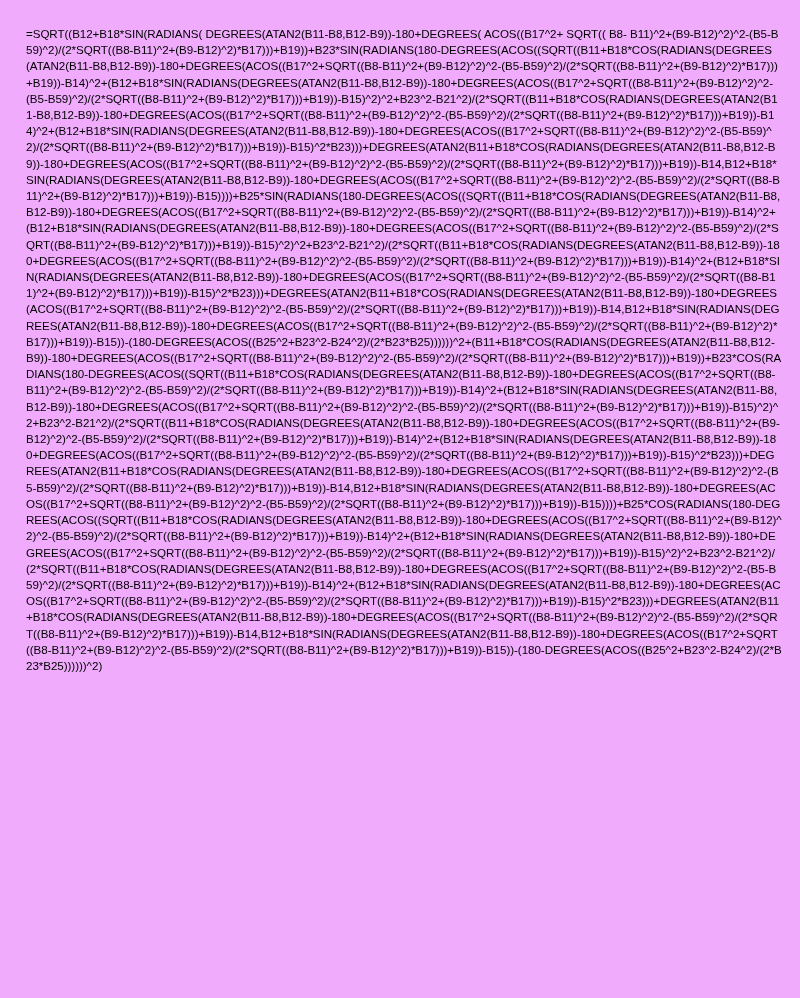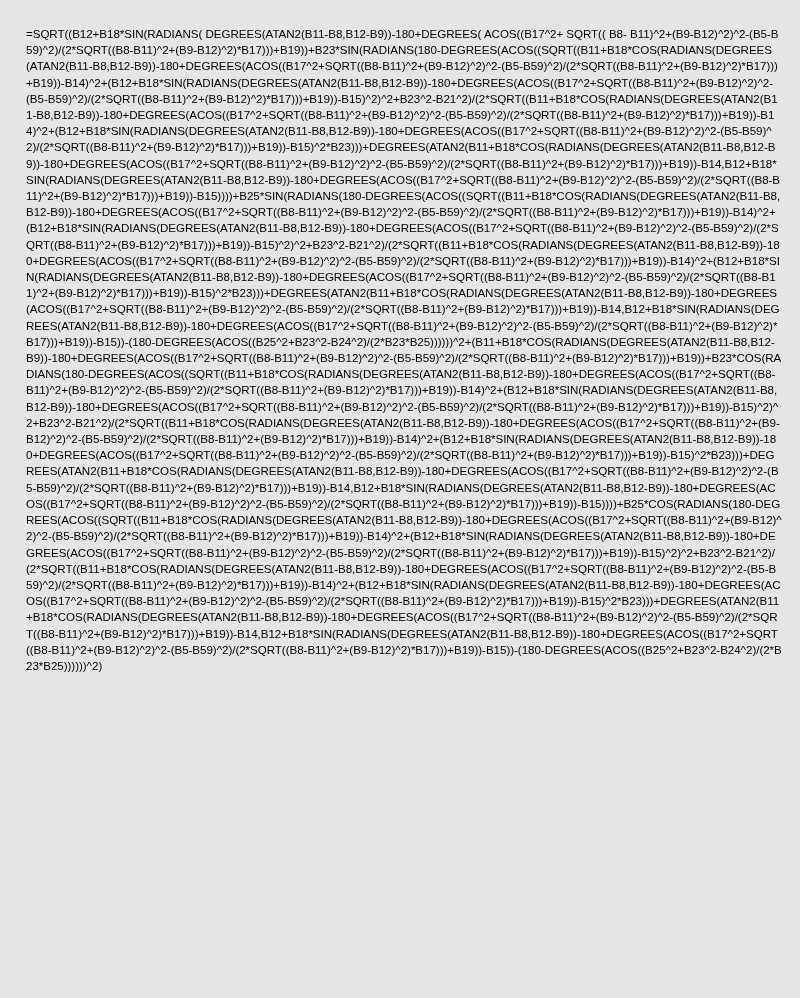--- a/index.html
+++ b/index.html
@@ -10,21 +10,21 @@
   body {
     width: 800px;
     height: 998px;
     font-family: "Liberation Sans", sans-serif;
   }
   .page {
     box-sizing: border-box;
     width: 800px;
     height: 998px;
     padding: 26px 18px 10px 26px;
-    background: #e5e5e5;
+    background: #f0abfc;
     overflow: hidden;
   }
   .formula-text {
     font-family: "Liberation Sans", sans-serif;
     font-size: 11.6px;
     line-height: 16.2px;
     color: #000000;
     text-align: left;
     word-break: break-all;
     overflow-wrap: anywhere;

